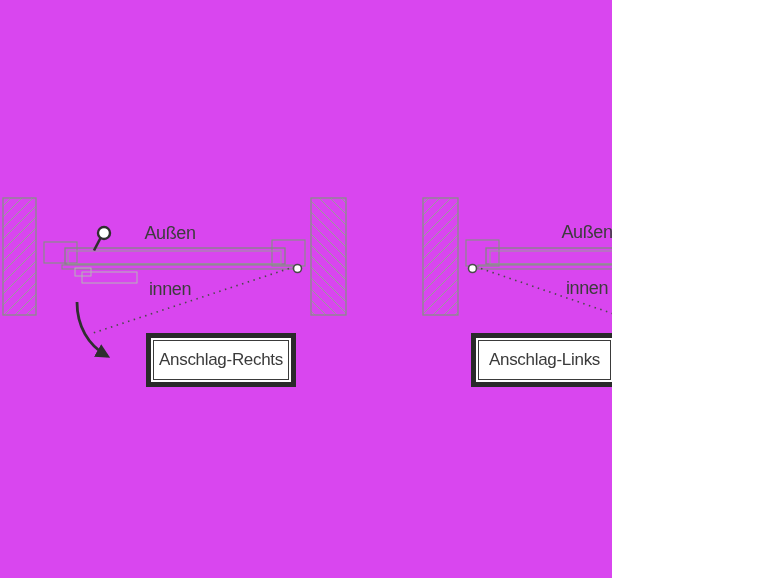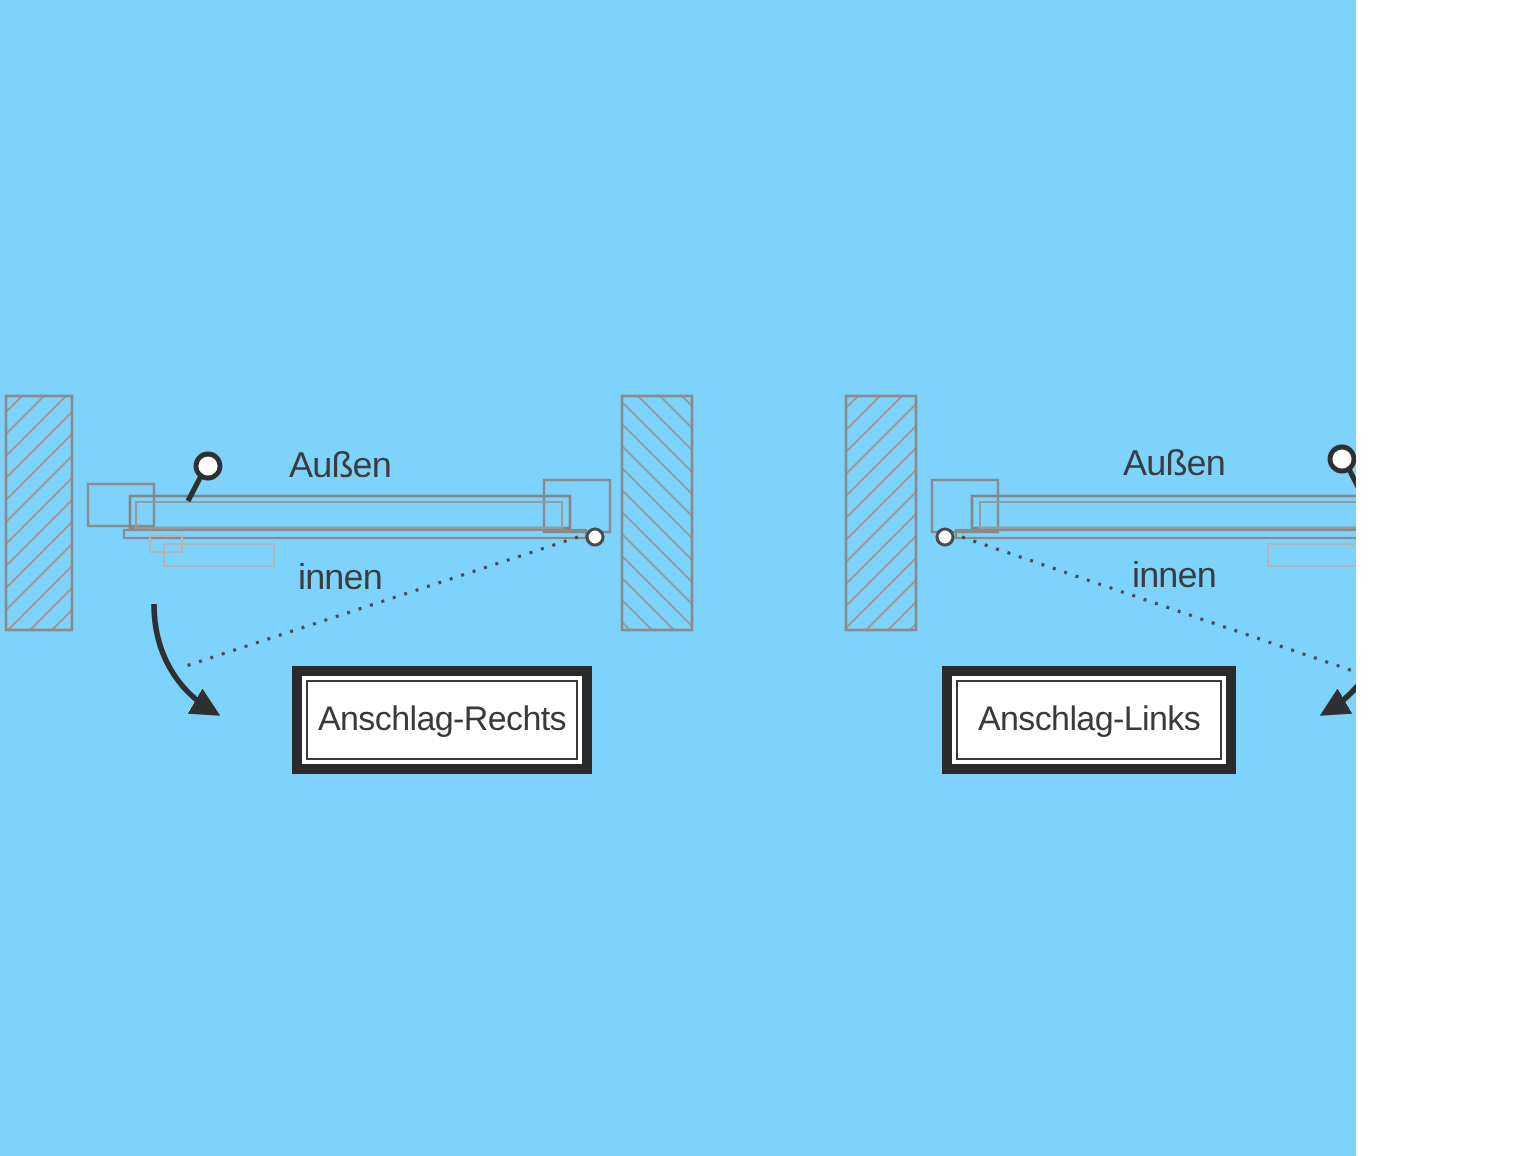--- a/index.html
+++ b/index.html
@@ -1,16 +1,16 @@
 <!DOCTYPE html>
 <html><head>
 <meta charset="utf-8">
 <style>
   html,body{margin:0;padding:0;background:#ffffff;}
-  .stage{position:relative;width:678px;height:578px;background:#7dd3fc;overflow:hidden;
+  .stage{position:relative;width:612px;height:578px;background:#d946ef;overflow:hidden;
          font-family:"Liberation Sans",sans-serif;}
   .linework{position:absolute;left:0;top:0;}
   .label{position:absolute;transform:translate(-50%,-50%);
          font-size:18px;font-weight:500;color:#3c3c3c;letter-spacing:-0.4px;white-space:nowrap;}
   .caption-box{position:absolute;box-sizing:border-box;border:5px solid #2a2a2a;background:#ffffff;}
   .caption-inner{position:absolute;inset:2px;border:1px solid #3a3a3a;
                  display:flex;align-items:center;justify-content:center;
                  font-size:17px;font-weight:500;color:#3a3a3a;letter-spacing:-0.3px;white-space:nowrap;}
 </style>
 </head>

